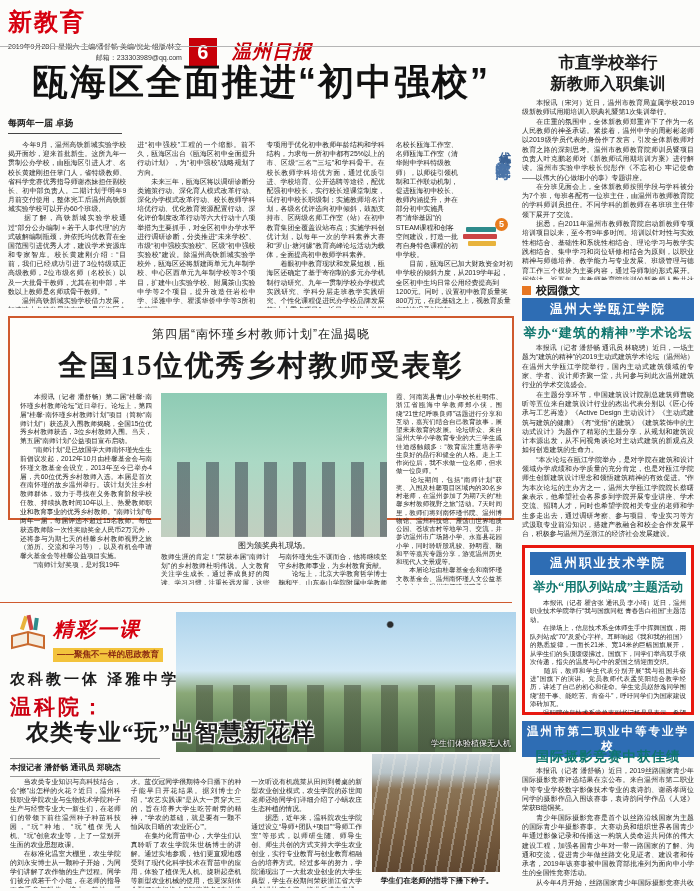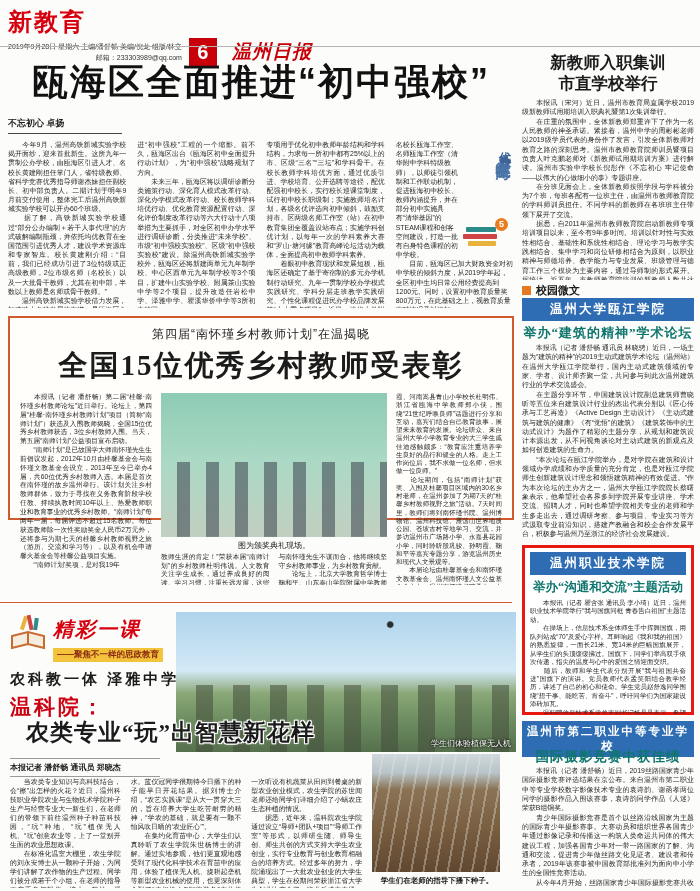--- a/index.html
+++ b/index.html
@@ -138,21 +138,21 @@
         <div>邮箱：233303989@qq.com</div>
       </div>
       <div class="pagenum">6</div>
       <div class="paper-logo">温州日报</div>
     </div>
   </div>
   <div class="head-rule"></div>
 
   <div id="lead" class="abs">
     <div class="headline">瓯海区全面推进“初中强校”</div>
-    <div class="lead-byline">不忘初心 卓扬</div>
+    <div class="lead-byline">每两年一届 卓扬</div>
     <div class="lead-cols">
       <div class="lead-col flow">　　今年9月，温州高铁新城实验学校揭开面纱，迎来首批新生。这所九年一贯制公办学校，由瓯海区引进人才、名校长黄建刚担任掌门人，省特级教师、省科学竞赛优秀指导师谢杰妹担任副校长、初中部负责人。二期计划于明年9月前交付使用，整体完工后温州高铁新城实验学校可以开办60个班级。
 　　据了解，高铁新城实验学校通过“部分公办编制＋若干人事代理”的方式破解编制瓶颈，并依托均优教育在全国范围引进优秀人才，建设学术资源库和专家智库。校长黄建刚介绍：“目前，我们已经成功引进了3位特级或正高级教师，2位市级名师（名校长）以及一大批骨干教师，尤其在初中部，半数以上教师是名师或骨干教师。”
 　　温州高铁新城实验学校借力发展，加速驶上名校发展快车道，是瓯海区全面推</div>
       <div class="lead-col flow">进“初中强校”工程的一个缩影。前不久，瓯海区出台《瓯海区初中全面提升行动计划》，为“初中强校”战略规划了方向。
 　　未来三年，瓯海区将以调研诊断分类施策行动、深化育人模式改革行动、深化办学模式改革行动、校长教师学科培优行动、优化教育资源配置行动、深化评价制度改革行动等六大行动十八项举措为主要抓手，对全区初中办学水平进行调研诊断，分类推进“未来学校”、市级“初中强校实验校”、区级“初中强校实验校”建设。除温州高铁新城实验学校外，瓯海区还将新建两单元九年制学校、中心区西单元九年制学校等3个项目，扩建牛山实验学校、附属茶山实验中学等2个项目，提升改造任岩松中学、泽雅中学、瞿溪华侨中学等3所初中校园。
 　　初中强校，关键在于强师。为做好初中学校发展中的人才保障，瓯海区创新师资补充机制，三年内安排80名事业编制</div>
       <div class="lead-col flow">专项用于优化初中教师年龄结构和学科结构，力求每一所初中都有25%以上的市、区级“三名”“三坛”和学科骨干。在校长教师学科培优方面，通过优质引进、学校培育、公开选聘等途径，配优配强初中校长，实行校长巡课堂制度，试行初中校长职级制；实施教师培名计划，各级名优评选向初中倾斜，鼓励支持市、区两级名师工作室（站）在初中教育集团全覆盖设站布点；实施学科创优计划，以每年一次的学科素养大赛和“罗山·塘河缘”教育高峰论坛活动为载体，全面提高初中教师学科素养。
 　　着眼初中教育现状和发展短板，瓯海区还确定了基于寄宿制的多元办学机制行动研究、九年一贯制学校办学模式实践研究、学科分层走班教学实践研究、个性化课程促进民办学校品牌发展等“十大重点项目”。近日，清华大学附属中学全国首个创新教育基地落户瓯海，清华附中将在瓯海区开展教育教学改革实验，通过合作创建</div>
       <div class="lead-col">
@@ -226,42 +226,42 @@
 　　在小蜗农庄创业基地，同学们第</div>
       <div class="flow">一次听说有机蔬菜从田间到餐桌的新型农业创业模式，农生学院的苏世闻老师还给同学们详细介绍了小蜗农庄生态种植的情况。
 　　据悉，近年来，温科院农生学院通过设立“导师+团队+项目”“导师工作室”等形式，以师研生随、师导生创、师生共创的方式支持大学生农业创业，实行专业教育与创业教育相融合的培养方式。经过多年的努力，学院涌现出了一大批农业创业的大学生典型，学生在校期间荣获浙江省大学生创业比赛金奖，毕业后成立农场，实现规模化、现代化经营，圆“学农、兴农”之创业梦。</div>
     </div>
     <div class="photo-plant"></div>
     <div class="plant-cap">学生们在老师的指导下播下种子。</div>
   </div>
 
   <div id="sidebar" class="abs">
     <div class="sb1-title serif">
+      <div>市直学校举行</div>
       <div>新教师入职集训</div>
-      <div>市直学校举行</div>
     </div>
     <div class="sb1-body sb-body flow">　　本报讯（宋河）近日，温州市教育局直属学校2019级新教师试用期培训入职典礼暨第1次集训举行。
 　　在庄重的氛围中，全体新教师郑重许下了作为一名人民教师的神圣承诺。紧接着，温州中学的周彬彬老师以2019级学员代表的身份作了发言，引发全体新教师对教育之路的深刻思考。温州市教师教育院师训员暨项目负责人叶克鹏老师对《新教师试用期培训方案》进行解读。温州市实验中学校长倪彤作《不忘初心 牢记使命——以伟大的心做细小的事》专题讲座。
 　　在分班见面会上，全体新教师按照学段与学科被分为7个班，每班各配有一位班主任，由温州市教师教育院的学科师训员担任。不同学科的新教师在各班班主任带领下展开了交流。
 　　据悉，自2011年温州市教师教育院启动新教师专项培训项目以来，至今有9年多时间。培训以针对性与实效性相结合、基础性和系统性相结合、理论学习与教学实践相结合、集中学习和岗位研修相结合为原则，以职业精神与师德培养、教学能力与专业发展、班级管理与德育工作三个模块为主要内容，通过导师制的形式展开。据统计，近五年，市教师教育院培训的新教师人数共达1600余人。</div>
 
     <div class="campus">
       <span class="marker"></span>
       <span>校园微文</span>
     </div>
 
     <div class="banner banner2">温州大学瓯江学院</div>
     <div class="sb-art-title t2 serif">举办“建筑的精神”学术论坛</div>
     <div class="b2 sb-body flow">　　本报讯（记者 潘舒畅 通讯员 林晓骋）近日，一场主题为“建筑的精神”的2019主动式建筑学术论坛（温州站）在温州大学瓯江学院举行，国内主动式建筑领域的专家、学者、设计师齐聚一堂，共同参与到此次温州建筑行业的学术交流盛会。
 　　在主题分享环节，中国建筑设计院副总建筑师曹晓昕等五位来自建筑设计行业的杰出代表分别以《匠心传承与工艺再造》《Active Design 主动设计》《主动式建筑与建筑的健康》《有“觉悟”的建筑》《建筑装饰中的主动式设计》为题作了精彩的主题分享，从规划和建筑设计本源出发，从不同视角谈论对主动式建筑的新观点及如何创造建筑的生命力。
 　　“本次论坛在瓯江学院举办，是对学院在建筑和设计领域办学成绩和办学质量的充分肯定，也是对瓯江学院师生创新建筑设计理念和领悟建筑精神的有效促进。”作为本次论坛的主办方之一，温州大学瓯江学院院长蔡曙象表示，他希望社会各界多到学院开展专业讲座、学术交流、招聘人才，同时也希望学院相关专业的老师和学生多走出去，通过调研考察、参与项目、专业实习等方式汲取专业前沿知识，搭建产教融合和校企合作发展平台，积极参与温州乃至浙江的经济社会发展建设。</div>
 
     <div class="redbox">
       <div class="banner">温州职业技术学院</div>
-      <div class="sb-art-title t3 serif">举办“沟通和交流”主题活动</div>
+      <div class="sb-art-title t3 serif">举办“用队列站成”主题活动</div>
       <div class="b3 flow">　　本报讯（记者 瞿含张 通讯员 李小琦）近日，温州职业技术学院举行“我与国旗同框 青春告白祖国”主题活动。
 　　在操场上，信息技术系全体师生手中挥舞国旗，用队列站成“70”及爱心字样。耳畔响起《我和我的祖国》的熟悉旋律，一面长21米、宽14米的巨幅国旗展开，从学生们的头顶缓缓拂过。国旗下，同学们举高双手依次传递，指尖的温度与心中的爱国之情迎面交织。
 　　随后，教师和学生代表分别开展“我与祖国共奋进”国旗下的演讲。党员教师代表孟笑阳结合教学经历，讲述了自己的初心和使命。学生党员赵舒逸同学围绕“想干事、能吃苦、肯奋斗”，呼吁同学们为国家建设添砖加瓦。
 　　温职院信息技术系党总支副书记杨晶晶表示，希望通过本次活动，教育、激励和引导学生们弘扬以爱国主义为核心的民族精神。接下来，该系还将开展主题党日活动，讲述入党记忆，重温入党初心。</div>
     </div>
 
     <div class="banner banner4">温州市第二职业中等专业学校</div>
     <div class="sb-art-title t4 serif">国际摄影竞赛中获佳绩</div>
     <div class="b4 sb-body flow">　　本报讯（记者 潘舒畅）近日，2019丝路国家青少年国际摄影竞赛评选结果在京公布。来自温州市第二职业中等专业学校数字影像技术专业的袁诗韵、谢函孝两位同学的摄影作品入围该赛事，袁诗韵同学作品《人迷》荣获B组铜奖。
 　　青少年国际摄影竞赛是首个以丝路沿线国家为主题的国际青少年摄影赛事。大赛动员和组织世界各国青少年通过影像记录和传播这一构筑人类命运共同体的伟大建设工程，加强各国青少年对一带一路国家的了解、沟通和交流，促进青少年做丝路文化见证者、建设者和传承者，2019年该赛事被中国教育部批准列为面向中小学生的全国性竞赛活动。

